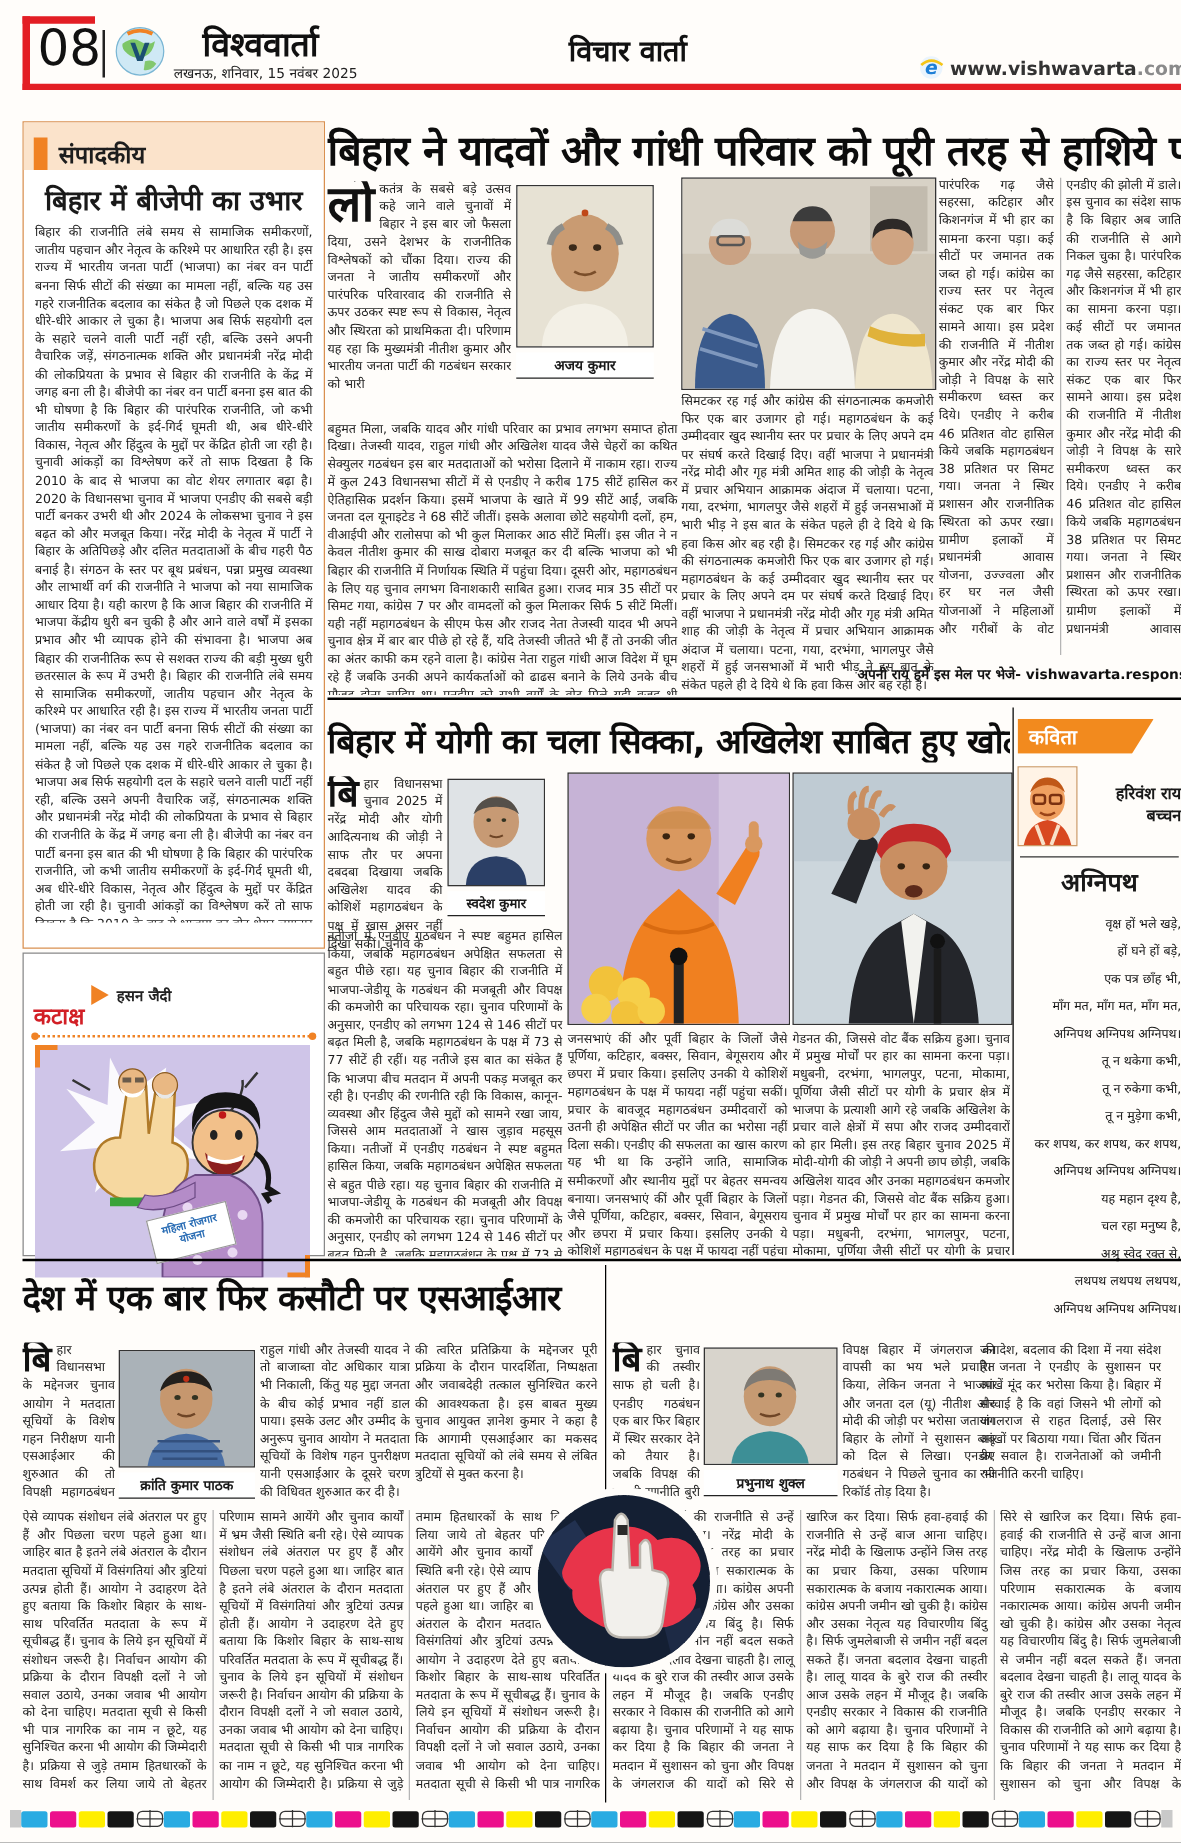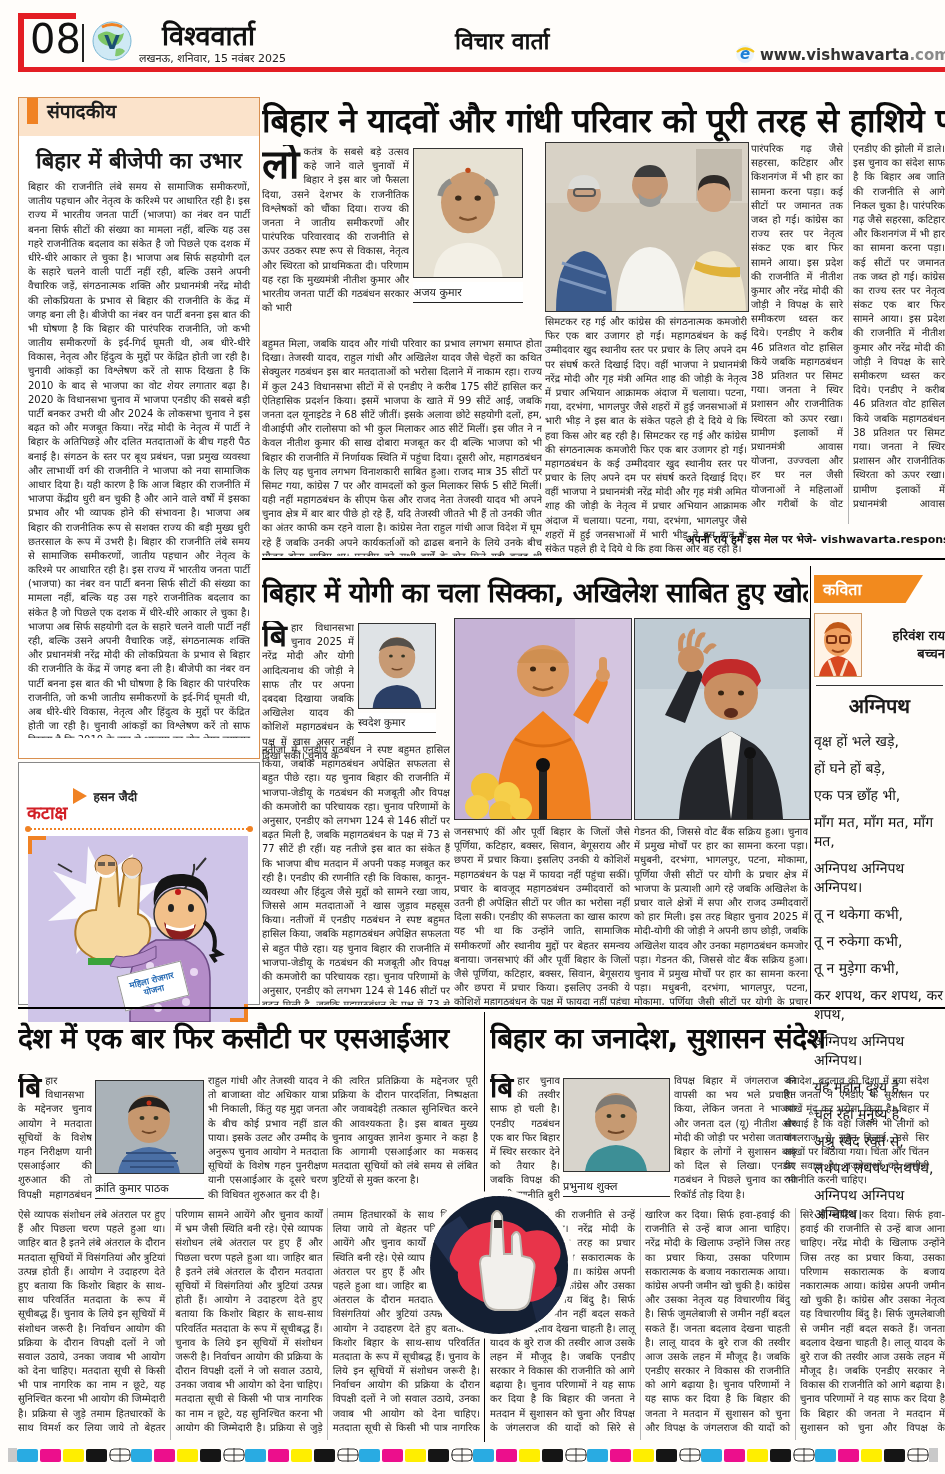--- a/index.html
+++ b/index.html
@@ -2,52 +2,52 @@
 <html><head>
 <meta charset="utf-8">
 <style>
   html,body{margin:0;padding:0;background:#888;}
   .page{position:relative;width:945px;height:1474px;background:#fffdfa;margin:0 auto;
         font-family:"DejaVu Sans","Liberation Sans",sans-serif;color:#191919;overflow:hidden;}
   .abs{position:absolute;}
   .jtext{font-size:10px;line-height:1.42;text-align:justify;overflow:hidden;color:#1c1c1c;}
   .dropcap{float:left;font-size:40px;line-height:.85;font-weight:bold;padding:2px 4px 0 0;color:#111;}
   .headline{font-weight:bold;color:#0c0c0c;letter-spacing:-.5px;text-align:center;white-space:nowrap;overflow:hidden;}
-  .authorcap{font-size:11px;font-weight:normal;text-align:left;padding:2px 0 3px;border-bottom:1.5px solid #222;background:#fff;}
+  .authorcap{font-size:11px;font-weight:bold;text-align:center;padding:2px 0 3px;border-bottom:1.5px solid #222;background:#fff;}
   .photo{border:1px solid #333;overflow:hidden;background:#ddd;}
   .colrule{column-gap:10px;column-rule:1px solid #b5b5b5;}
   
   .rednum{font-size:40px;font-weight:normal;color:#111;}
   .masthead{font-size:27px;font-weight:bold;color:#101010;letter-spacing:0;}
   .dateline{font-size:11px;color:#222;}
   .section-title{font-size:23px;font-weight:bold;color:#111;}
   .site{font-size:15px;font-weight:bold;color:#333;}
   .site .tld{color:#8a8a8a;font-weight:bold;}
   
   .edbox{border:1px solid #d99050;background:#fff;}
-  .edstrip{display:flex;align-items:flex-start;background:#fbe3cb;height:38px;padding-left:8px;}
+  .edstrip{display:flex;align-items:flex-end;background:#fbe3cb;height:38px;padding-left:8px;}
   .edsq{width:11px;height:26px;background:#f08224;margin-right:9px;}
   .edlabel{font-size:19px;font-weight:bold;color:#1d1d1d;}
   .edtitle{font-size:22px;font-weight:bold;text-align:center;padding:8px 0 4px;}
   
   .ktx-label{color:#d21f26;font-size:18px;font-weight:bold;margin-top:32px;}
   .ktx-artist{font-size:12px;font-weight:bold;color:#222;}
   .arrow{width:0;height:0;border-left:14px solid #f08224;border-top:8px solid transparent;border-bottom:8px solid transparent;margin:0 6px;}
   .dotline{border-top:2px dotted #f08224;position:relative;}
   .dotline:before,.dotline:after{content:"";position:absolute;top:-4px;width:6px;height:6px;border-radius:50%;background:#f08224;}
   .dotline:before{left:-2px}.dotline:after{right:-2px}
   .corner{position:absolute;width:14px;height:14px;}
   .corner.tl{border-top:4px solid #f08224;border-left:4px solid #f08224;left:0;top:0;}
   .corner.br{border-bottom:4px solid #f08224;border-right:4px solid #f08224;right:0;bottom:0;}
   
   .poemband{background:#f28a1e;color:#fff;font-size:16px;font-weight:bold;padding:3px 0 3px 9px;
             clip-path:polygon(0 0,100% 0,84% 100%,0 100%);}
   .poet{font-size:13px;font-weight:bold;text-align:right;line-height:1.35;}
   .poemtitle{font-size:20px;font-weight:bold;text-align:center;}
-  .poemline{font-size:14px;text-align:left;margin-bottom:8px;color:#151515;}
+  .poemline{font-size:10px;text-align:right;margin-bottom:8px;color:#151515;}
   .feedback{font-size:11px;font-weight:bold;color:#111;white-space:nowrap;}
   .hr{background:#000;}
   
   .cbar{display:flex;justify-content:space-between;align-items:center;}
   .cgrp{display:flex;align-items:center;}
   .csq{width:21px;height:13px;border-radius:2px;margin-right:2px;}
   .c-c{background:#29abe2}.c-m{background:#ec0f8c}.c-y{background:#ffee00}.c-k{background:#151515}
   .greychip{width:10px;height:14px;background:#c9c9c9;}
 </style>
 </head>
@@ -311,21 +311,20 @@
       </svg>
       <div class="authorcap">क्रांति कुमार पाठक</div>
     </div>
     <div class="abs jtext" style="left:314px;top:62px;width:146px;height:128px;">की त्वरित प्रतिक्रिया के मद्देनजर पूरी प्रक्रिया के दौरान पारदर्शिता, निष्पक्षता और जवाबदेही तत्काल सुनिश्चित करने की आवश्यकता है। इस बाबत मुख्य चुनाव आयुक्त ज्ञानेश कुमार ने कहा है कि आगामी एसआईआर का मकसद मतदाता सूचियों को लंबे समय से लंबित त्रुटियों से मुक्त करना है।</div>
     <div class="abs jtext colrule" style="left:0;top:196px;width:462px;height:232px;column-count:3;">ऐसे व्यापक संशोधन लंबे अंतराल पर हुए हैं और पिछला चरण पहले हुआ था। जाहिर बात है इतने लंबे अंतराल के दौरान मतदाता सूचियों में विसंगतियां और त्रुटियां उत्पन्न होती हैं। आयोग ने उदाहरण देते हुए बताया कि किशोर बिहार के साथ-साथ परिवर्तित मतदाता के रूप में सूचीबद्ध हैं। चुनाव के लिये इन सूचियों में संशोधन जरूरी है। निर्वाचन आयोग की प्रक्रिया के दौरान विपक्षी दलों ने जो सवाल उठाये, उनका जवाब भी आयोग को देना चाहिए। मतदाता सूची से किसी भी पात्र नागरिक का नाम न छूटे, यह सुनिश्चित करना भी आयोग की जिम्मेदारी है। प्रक्रिया से जुड़े तमाम हितधारकों के साथ विमर्श कर लिया जाये तो बेहतर परिणाम सामने आयेंगे और चुनाव कार्यों में भ्रम जैसी स्थिति बनी रहे। ऐसे व्यापक संशोधन लंबे अंतराल पर हुए हैं और पिछला चरण पहले हुआ था। जाहिर बात है इतने लंबे अंतराल के दौरान मतदाता सूचियों में विसंगतियां और त्रुटियां उत्पन्न होती हैं। आयोग ने उदाहरण देते हुए बताया कि किशोर बिहार के साथ-साथ परिवर्तित मतदाता के रूप में सूचीबद्ध हैं। चुनाव के लिये इन सूचियों में संशोधन जरूरी है। निर्वाचन आयोग की प्रक्रिया के दौरान विपक्षी दलों ने जो सवाल उठाये, उनका जवाब भी आयोग को देना चाहिए। मतदाता सूची से किसी भी पात्र नागरिक का नाम न छूटे, यह सुनिश्चित करना भी आयोग की जिम्मेदारी है। प्रक्रिया से जुड़े तमाम हितधारकों के साथ विमर्श कर लिया जाये तो बेहतर परिणाम सामने आयेंगे और चुनाव कार्यों में भ्रम जैसी स्थिति बनी रहे। ऐसे व्यापक संशोधन लंबे अंतराल पर हुए हैं और पिछला चरण पहले हुआ था। जाहिर बात है इतने लंबे अंतराल के दौरान मतदाता सूचियों में विसंगतियां और त्रुटियां उत्पन्न होती हैं। आयोग ने उदाहरण देते हुए बताया कि किशोर बिहार के साथ-साथ परिवर्तित मतदाता के रूप में सूचीबद्ध हैं। चुनाव के लिये इन सूचियों में संशोधन जरूरी है। निर्वाचन आयोग की प्रक्रिया के दौरान विपक्षी दलों ने जो सवाल उठाये, उनका जवाब भी आयोग को देना चाहिए। मतदाता सूची से किसी भी पात्र नागरिक का नाम न छूटे, यह सुनिश्चित करना भी आयोग की जिम्मेदारी है। प्रक्रिया से जुड़े तमाम हितधारकों के साथ विमर्श कर लिया जाये तो बेहतर परिणाम सामने आयेंगे और चुनाव कार्यों में भ्रम जैसी स्थिति बनी रहे।</div>
   </div>
 
   <div class="abs hr" style="left:484px;top:1012px;width:1px;height:430px;"></div>
 
   <div class="abs" style="left:490px;top:1012px;width:455px;height:428px;">
-    <div class="headline" style="font-size:28px;width:455px;text-align:left;margin-top:6px;">बिहार का जनादेश, सुशासन संदेश</div>
 
     <div class="abs jtext" style="left:0;top:62px;width:70px;height:128px;"><span class="dropcap" style="font-size:28px;">बि</span><span>हार चुनाव की तस्वीर साफ हो चली है। एनडीए गठबंधन एक बार फिर बिहार में स्थिर सरकार देने को तैयार है। जबकि विपक्ष की चुनावी रणनीति बुरी तरह फिसल गयी है।</span></div>
 
     <div class="abs" style="left:73px;top:66px;width:107px;height:118px;">
       <svg class="photo" width="105" height="92" viewBox="0 0 105 92" preserveAspectRatio="none">
         <rect width="105" height="92" fill="#d8d4cc"></rect>
         <ellipse cx="52" cy="38" rx="21" ry="24" fill="#c69a72"></ellipse>
         <path d="M31 34 q3 -18 21 -18 q18 0 21 18 q-7 -9 -21 -9 q-14 0 -21 9z" fill="#7e7a74"></path>
         <ellipse cx="45" cy="37" rx="2.5" ry="2" fill="#332"></ellipse>
           <ellipse cx="59" cy="37" rx="2.5" ry="2" fill="#332"></ellipse>

